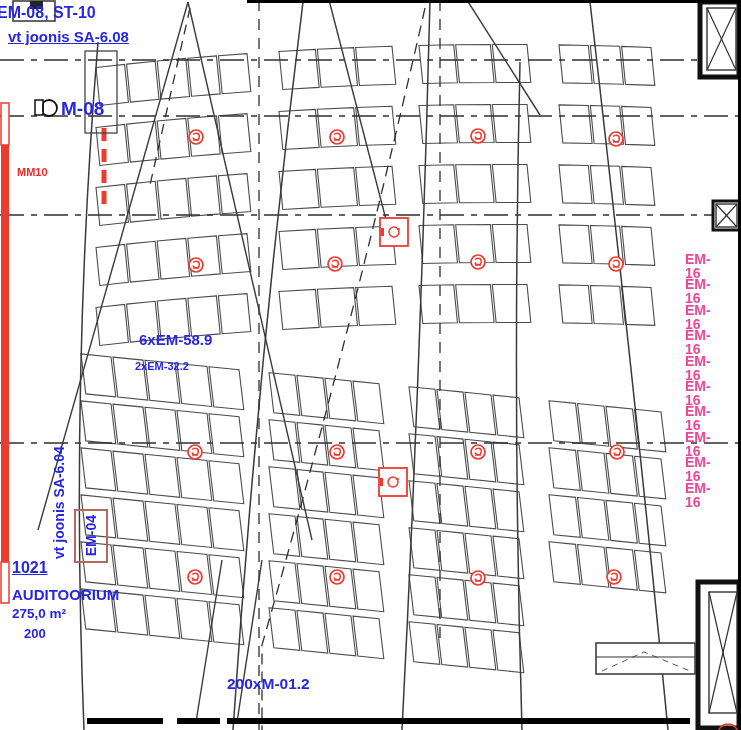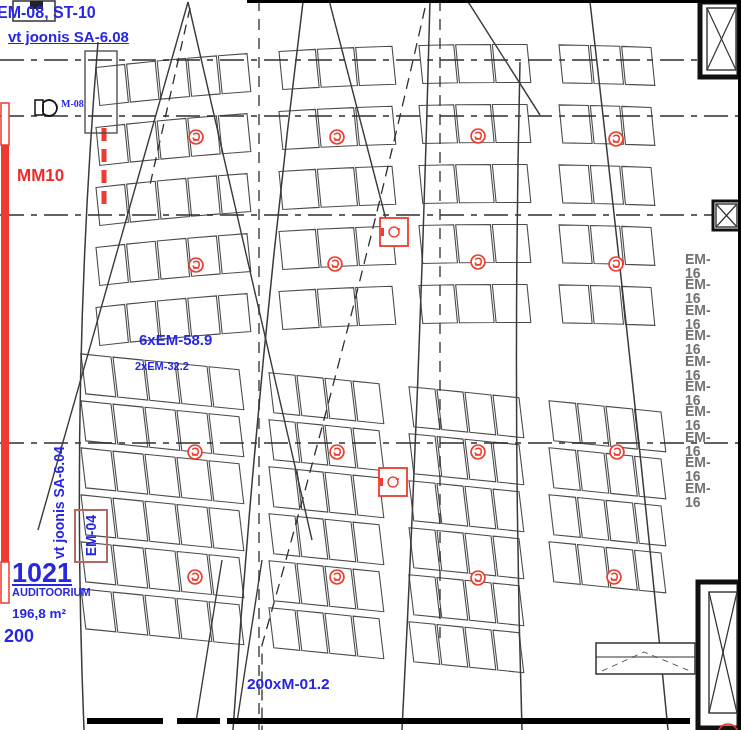--- a/index.html
+++ b/index.html
@@ -6,21 +6,21 @@
   body{width:741px;height:730px;position:relative;background:#ffffff;overflow:hidden;
        font-family:"Liberation Sans", sans-serif;}
   #plan{position:absolute;left:0;top:0;}
   .lbl{position:absolute;color:#2727e0;font-weight:bold;white-space:nowrap;line-height:1;}
   .red{color:#ee2b2b;}
   .vtext{writing-mode:vertical-rl;transform:rotate(180deg);}
   .underline{text-decoration:underline;}
   #em04-box{position:absolute;left:74px;top:509px;width:30px;height:50px;
             border:2px solid #b06a5f;display:flex;align-items:center;justify-content:center;}
   #em16-col{position:absolute;left:0;top:0;}
-  .em16{position:absolute;left:685px;color:#737373;font-weight:bold;font-size:14px;line-height:1;}
+  .em16{position:absolute;left:685px;color:#ec4899;font-weight:bold;font-size:14px;line-height:1;}
   .area-sup{font-size:13.5px;}
 </style>
 </head>
 <body>
 
 <svg id="plan" width="741" height="730" viewBox="0 0 741 730">
     <path d="M96,67.4480648 L124.6,64.341632328 L128.4,102.341632328 L99.8,105.4480648 Z" fill="none" stroke="#4c4c4c" stroke-width="1.1"></path>
     <path d="M126.6,64.132832648 L155.2,61.267594272 L159,99.267594272 L130.4,102.132832648 Z" fill="none" stroke="#4c4c4c" stroke-width="1.1"></path>
     <path d="M157.2,61.075661312 L185.8,58.451617032 L189.60000000000002,96.451617032 L161,99.075661312 Z" fill="none" stroke="#4c4c4c" stroke-width="1.1"></path>
     <path d="M187.8,58.276550791999995 L216.4,55.893700607999996 L220.20000000000002,93.89370060799999 L191.60000000000002,96.276550792 Z" fill="none" stroke="#4c4c4c" stroke-width="1.1"></path>
@@ -287,33 +287,33 @@
     <rect x="35" y="100" width="8" height="15" fill="#fff" stroke="#111111" stroke-width="1.5"></rect>
     <line x1="43" y1="104" x2="43" y2="112" stroke="#111111" stroke-width="1.5"></line>
     <rect x="85" y="51" width="32" height="82" fill="none" stroke="#444" stroke-width="1.3"></rect>
     <rect x="13" y="1" width="42" height="20" fill="none" stroke="#333" stroke-width="1.5"></rect>
     <rect x="30" y="1" width="13" height="8" fill="#222"></rect>
     <circle cx="728" cy="734" r="10" fill="none" stroke="#ee3b30" stroke-width="1.5"></circle>
   </svg>
 
 <div class="lbl" style="left:-3px;top:5px;font-size:16px;">EM-08, ST-10</div>
 <div class="lbl" style="left:8px;top:29px;font-size:15px;text-decoration:underline;">vt joonis SA-6.08</div>
-<div class="lbl" style="left:61px;top:99px;font-size:10px;font-family:Liberation Serif, serif;">M-08</div>
-<div class="lbl red" style="left:17px;top:167px;font-size:17px;">MM10</div>
+<div class="lbl" style="left:61px;top:99px;font-size:19px;">M-08</div>
+<div class="lbl red" style="left:17px;top:167px;font-size:11px;">MM10</div>
 <div class="lbl" style="left:139px;top:332px;font-size:15px;">6xEM-58.9</div>
 <div class="lbl" style="left:135px;top:361px;font-size:11px;">2xEM-32.2</div>
 <div class="lbl vtext" style="left:52px;top:423px;font-size:14px;height:136px;">vt joonis SA-6.04</div>
 <div id="em04-box">
   <span class="lbl vtext" style="position:static;font-size:14px;">EM-04</span>
 </div>
-<div class="lbl underline" style="left:12px;top:560px;font-size:27px;">1021</div>
-<div class="lbl" style="left:12px;top:587px;font-size:11px;">AUDITOORIUM</div>
-<div class="lbl area-sup" style="left:12px;top:607px;">196,8 m²</div>
-<div class="lbl" style="left:4px;top:627px;font-size:18px;">200</div>
-<div class="lbl" style="left:227px;top:676px;font-size:15.5px;margin-left:20px;">200xM-01.2</div>
+<div class="lbl underline" style="left:12px;top:560px;font-size:16px;">1021</div>
+<div class="lbl" style="left:12px;top:587px;font-size:15px;">AUDITOORIUM</div>
+<div class="lbl area-sup" style="left:12px;top:607px;">275,0 m²</div>
+<div class="lbl" style="left:24px;top:627px;font-size:13px;">200</div>
+<div class="lbl" style="left:227px;top:676px;font-size:15.5px;">200xM-01.2</div>
 <div id="em16-col">
     <div class="em16" style="top: 252px; left: 685px;">EM-16</div>
     <div class="em16" style="top: 277.4px; left: 685px;">EM-16</div>
     <div class="em16" style="top: 302.8px; left: 685px;">EM-16</div>
     <div class="em16" style="top: 328.2px; left: 685px;">EM-16</div>
     <div class="em16" style="top: 353.6px; left: 685px;">EM-16</div>
     <div class="em16" style="top: 379px; left: 685px;">EM-16</div>
     <div class="em16" style="top: 404.4px; left: 685px;">EM-16</div>
     <div class="em16" style="top: 429.8px; left: 685px;">EM-16</div>
     <div class="em16" style="top: 455.2px; left: 685px;">EM-16</div>

